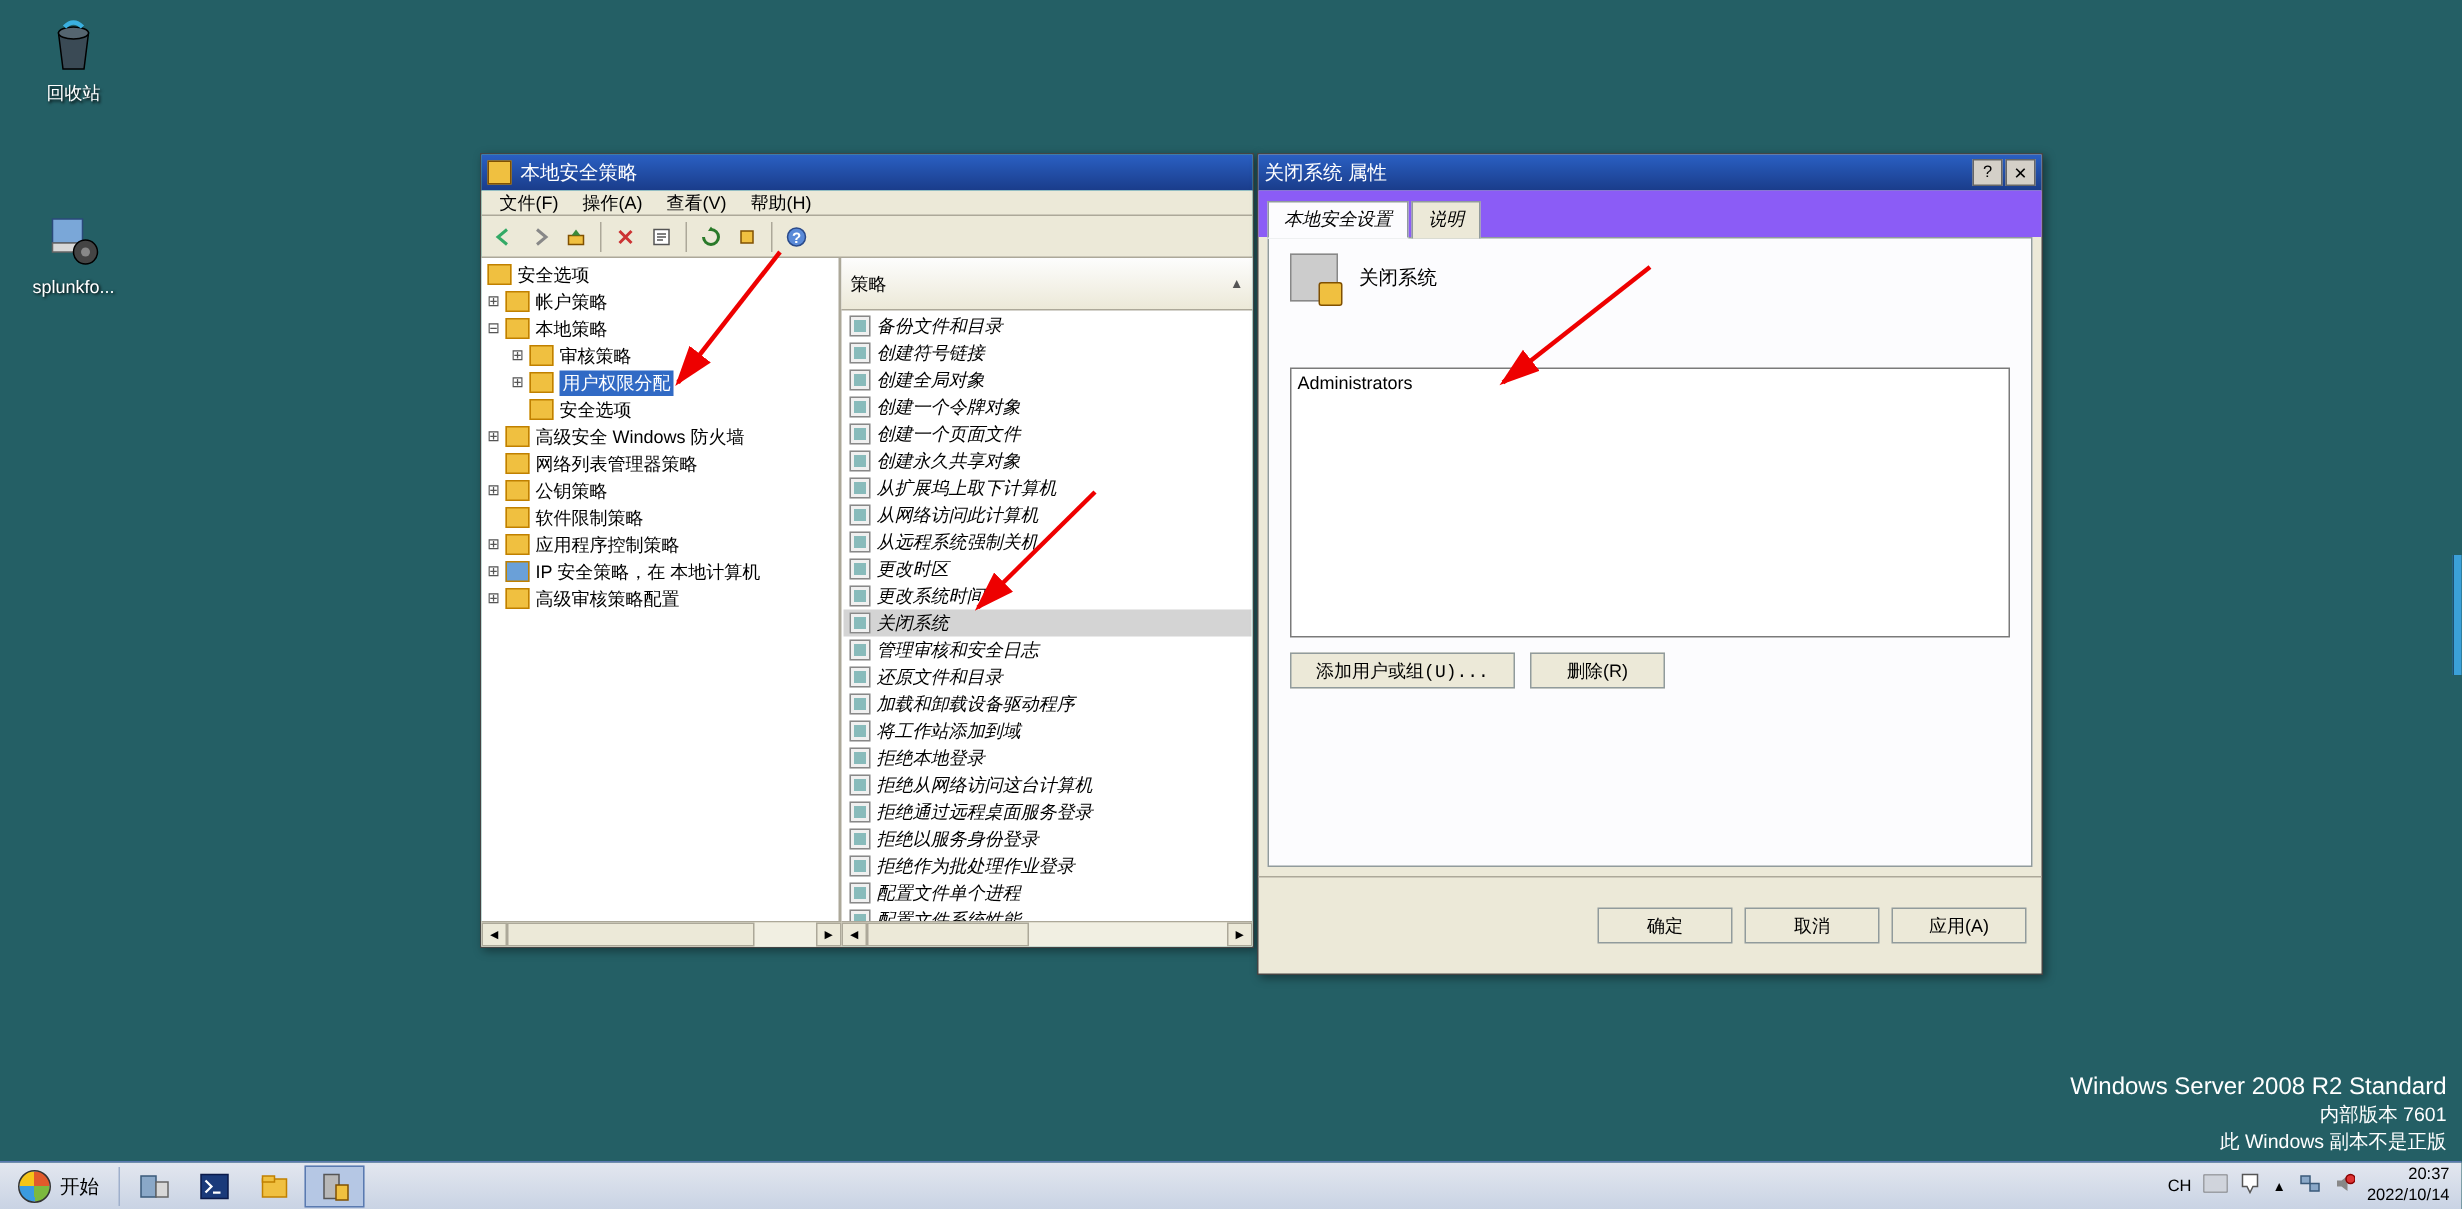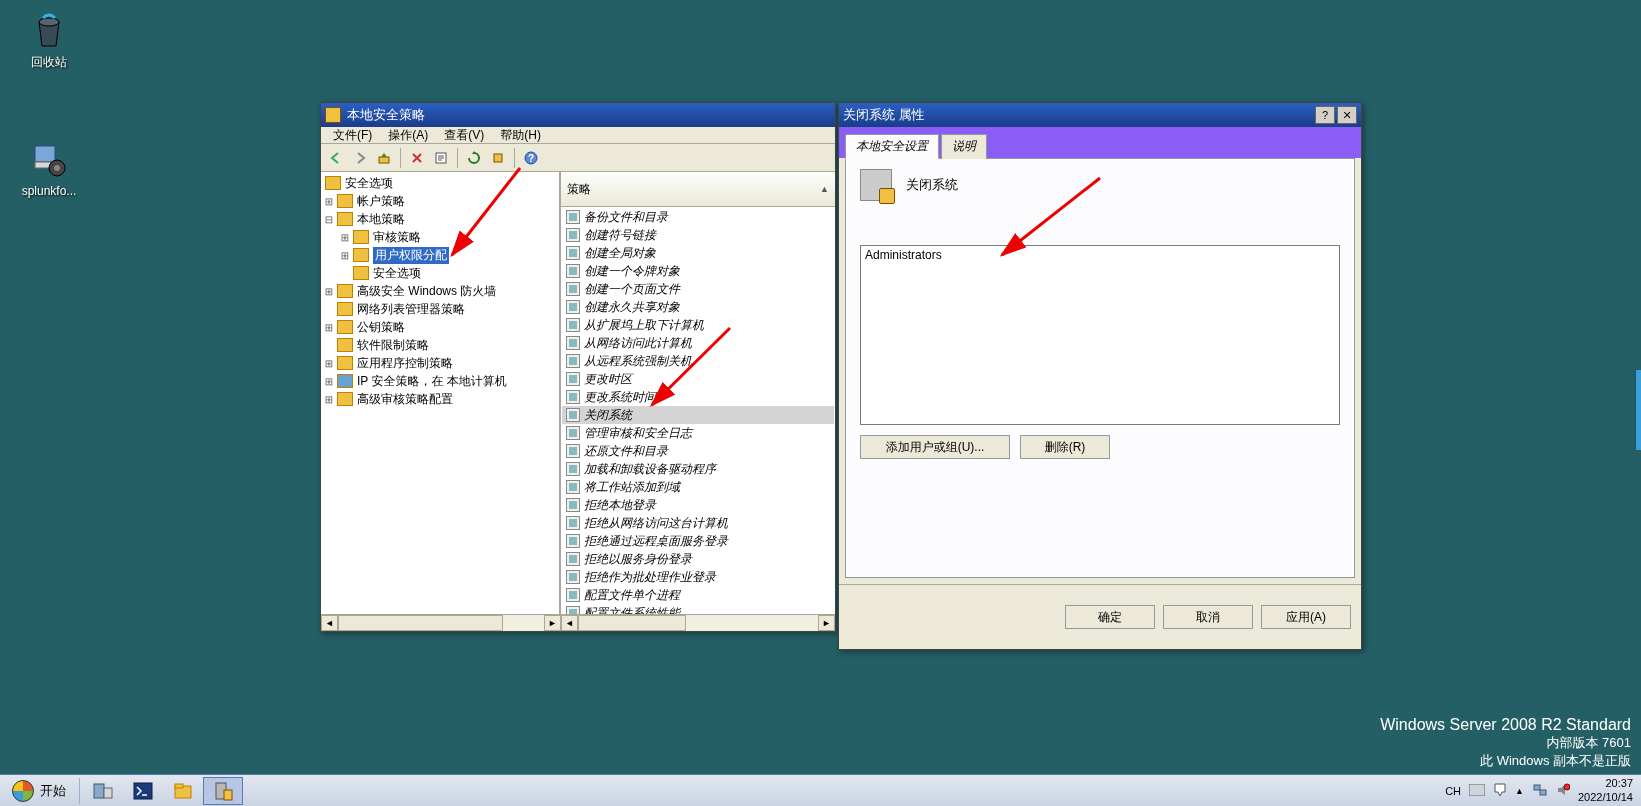--- a/index.html
+++ b/index.html
@@ -382,21 +382,21 @@
   <div class="tabpane">
     <div class="policy-header">
       <div class="phicon"></div>
       <span style="font-size:13px;">关闭系统</span>
     </div>
     <div style="height:30px;"></div>
     <div class="userlistbox" id="userlist">
         <div>Administrators</div>
       </div>
     <div class="dlg-buttons-row">
-      <button style="min-width:150px;">添加用户或组(U)...</button>
+      <button style="min-width:150px;font-family:Liberation Mono, monospace;">添加用户或组(U)...</button>
       <button>删除(R)</button>
     </div>
     <div style="flex:1;"></div>
   </div>
   <div class="dlg-bottom">
     <button>确定</button>
     <button>取消</button>
     <button>应用(A)</button>
   </div>
 </div>

